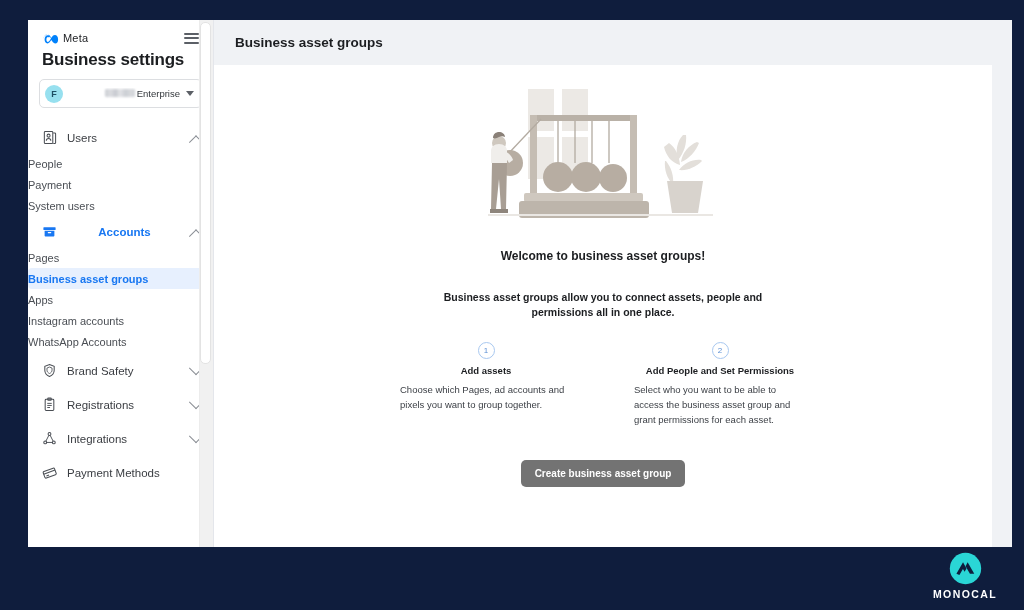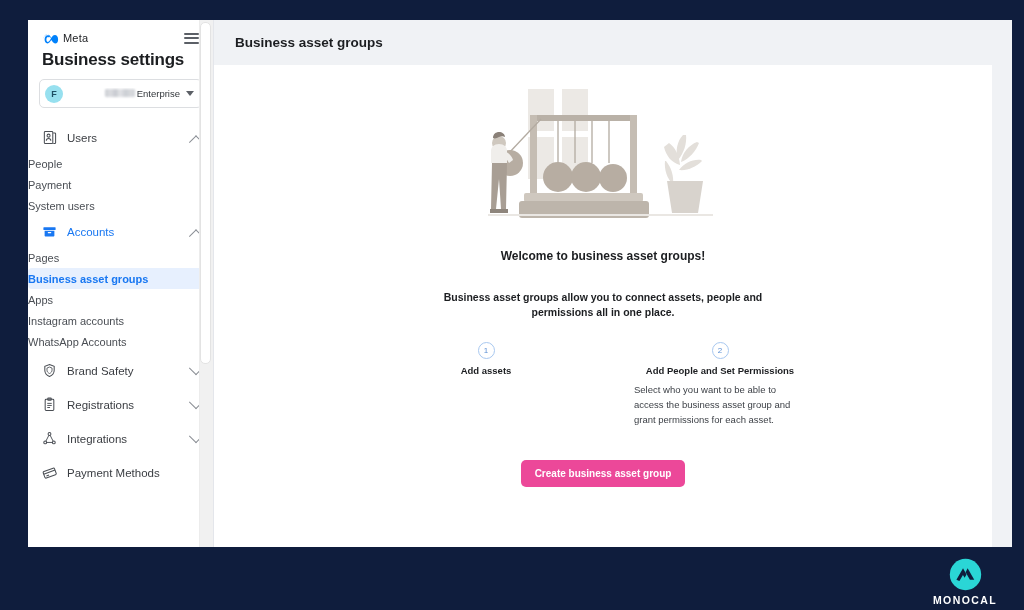--- a/index.html
+++ b/index.html
@@ -161,21 +161,21 @@
     flex: 0 0 17px;
     display: flex;
     align-items: center;
     justify-content: center;
   }
   .nav-group .lbl {
     flex: 1;
     font-size: 11.5px;
     color: #3a3d42;
   }
-  .nav-group.active .lbl { color: #1877f2; font-weight: normal; }
+  .nav-group.active .lbl { color: #1877f2; font-weight: bold; text-align: center; }
   .chev {
     width: 9px; height: 9px;
     border-right: 1.6px solid #8a8e94;
     border-bottom: 1.6px solid #8a8e94;
     transform: rotate(45deg) translate(-2px,-2px);
     flex: 0 0 9px;
   }
   .chev.up {
     transform: rotate(-135deg) translate(-3px,-3px);
   }
@@ -281,36 +281,36 @@
     font-size: 9.5px;
     color: #3b3f45;
     line-height: 1.55;
     margin-top: 7px;
   }
 
   .cta-wrap {
     margin-top: 32px;
   }
   .cta-btn {
-    background: #ec4899;
+    background: #737373;
     color: #ffffff;
     font-size: 10px;
     font-weight: bold;
     border: none;
     border-radius: 5px;
     padding: 8px 14px;
     cursor: pointer;
     font-family: "Liberation Sans", sans-serif;
   }
 
   
   #watermark {
     position: absolute;
     right: 22px;
-    bottom: 4px;
+    bottom: 10px;
     width: 74px;
     display: flex;
     flex-direction: column;
     align-items: center;
     gap: 3px;
   }
   .wm-word {
     color: #ffffff;
     font-size: 10.5px;
     font-weight: bold;
@@ -494,20 +494,21 @@
 
       <div class="welcome-title">Welcome to business asset groups!</div>
       <div class="welcome-sub">Business asset groups allow you to connect assets, people and permissions all in one place.</div>
 
       <div class="steps">
         <div class="step">
           <div class="step-top">
             <div class="step-circle">1</div>
             <div class="step-title">Add assets</div>
           </div>
+          <div class="step-body">Choose which Pages, ad accounts and pixels you want to group together.</div>
         </div>
         <div class="step">
           <div class="step-top">
             <div class="step-circle">2</div>
             <div class="step-title">Add People and Set Permissions</div>
           </div>
           <div class="step-body">Select who you want to be able to access the business asset group and grant permissions for each asset.</div>
         </div>
       </div>
 

